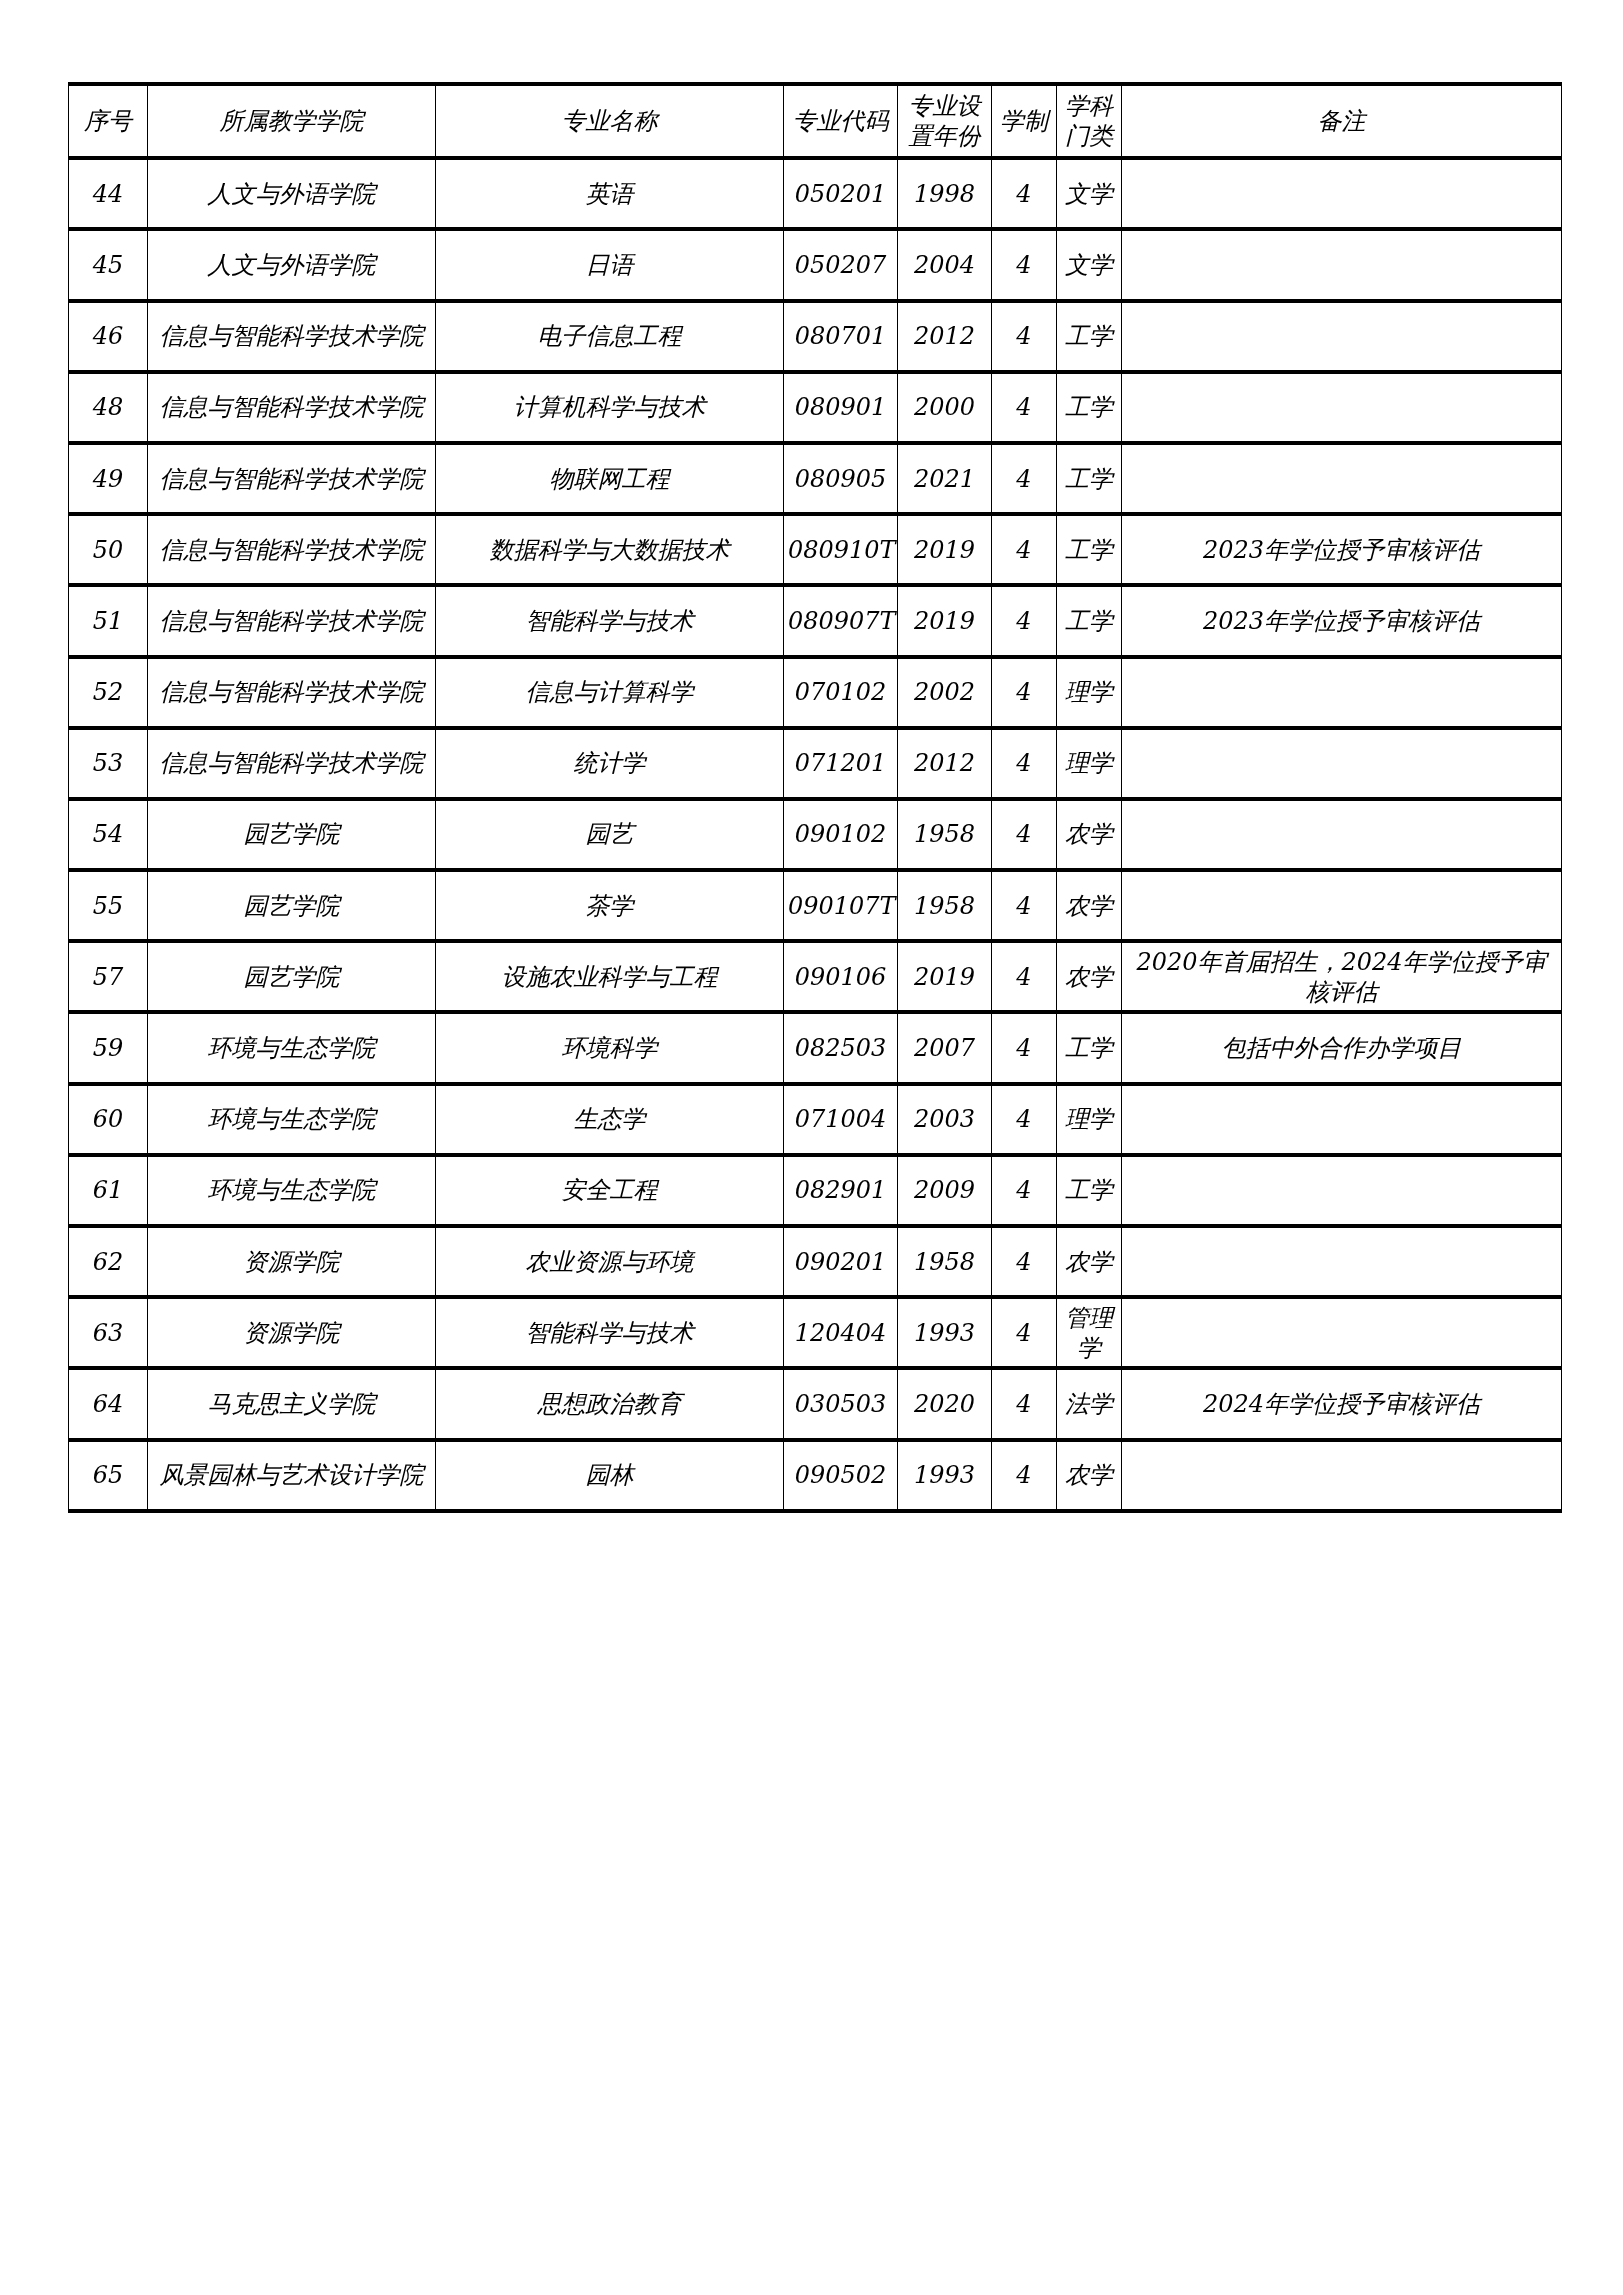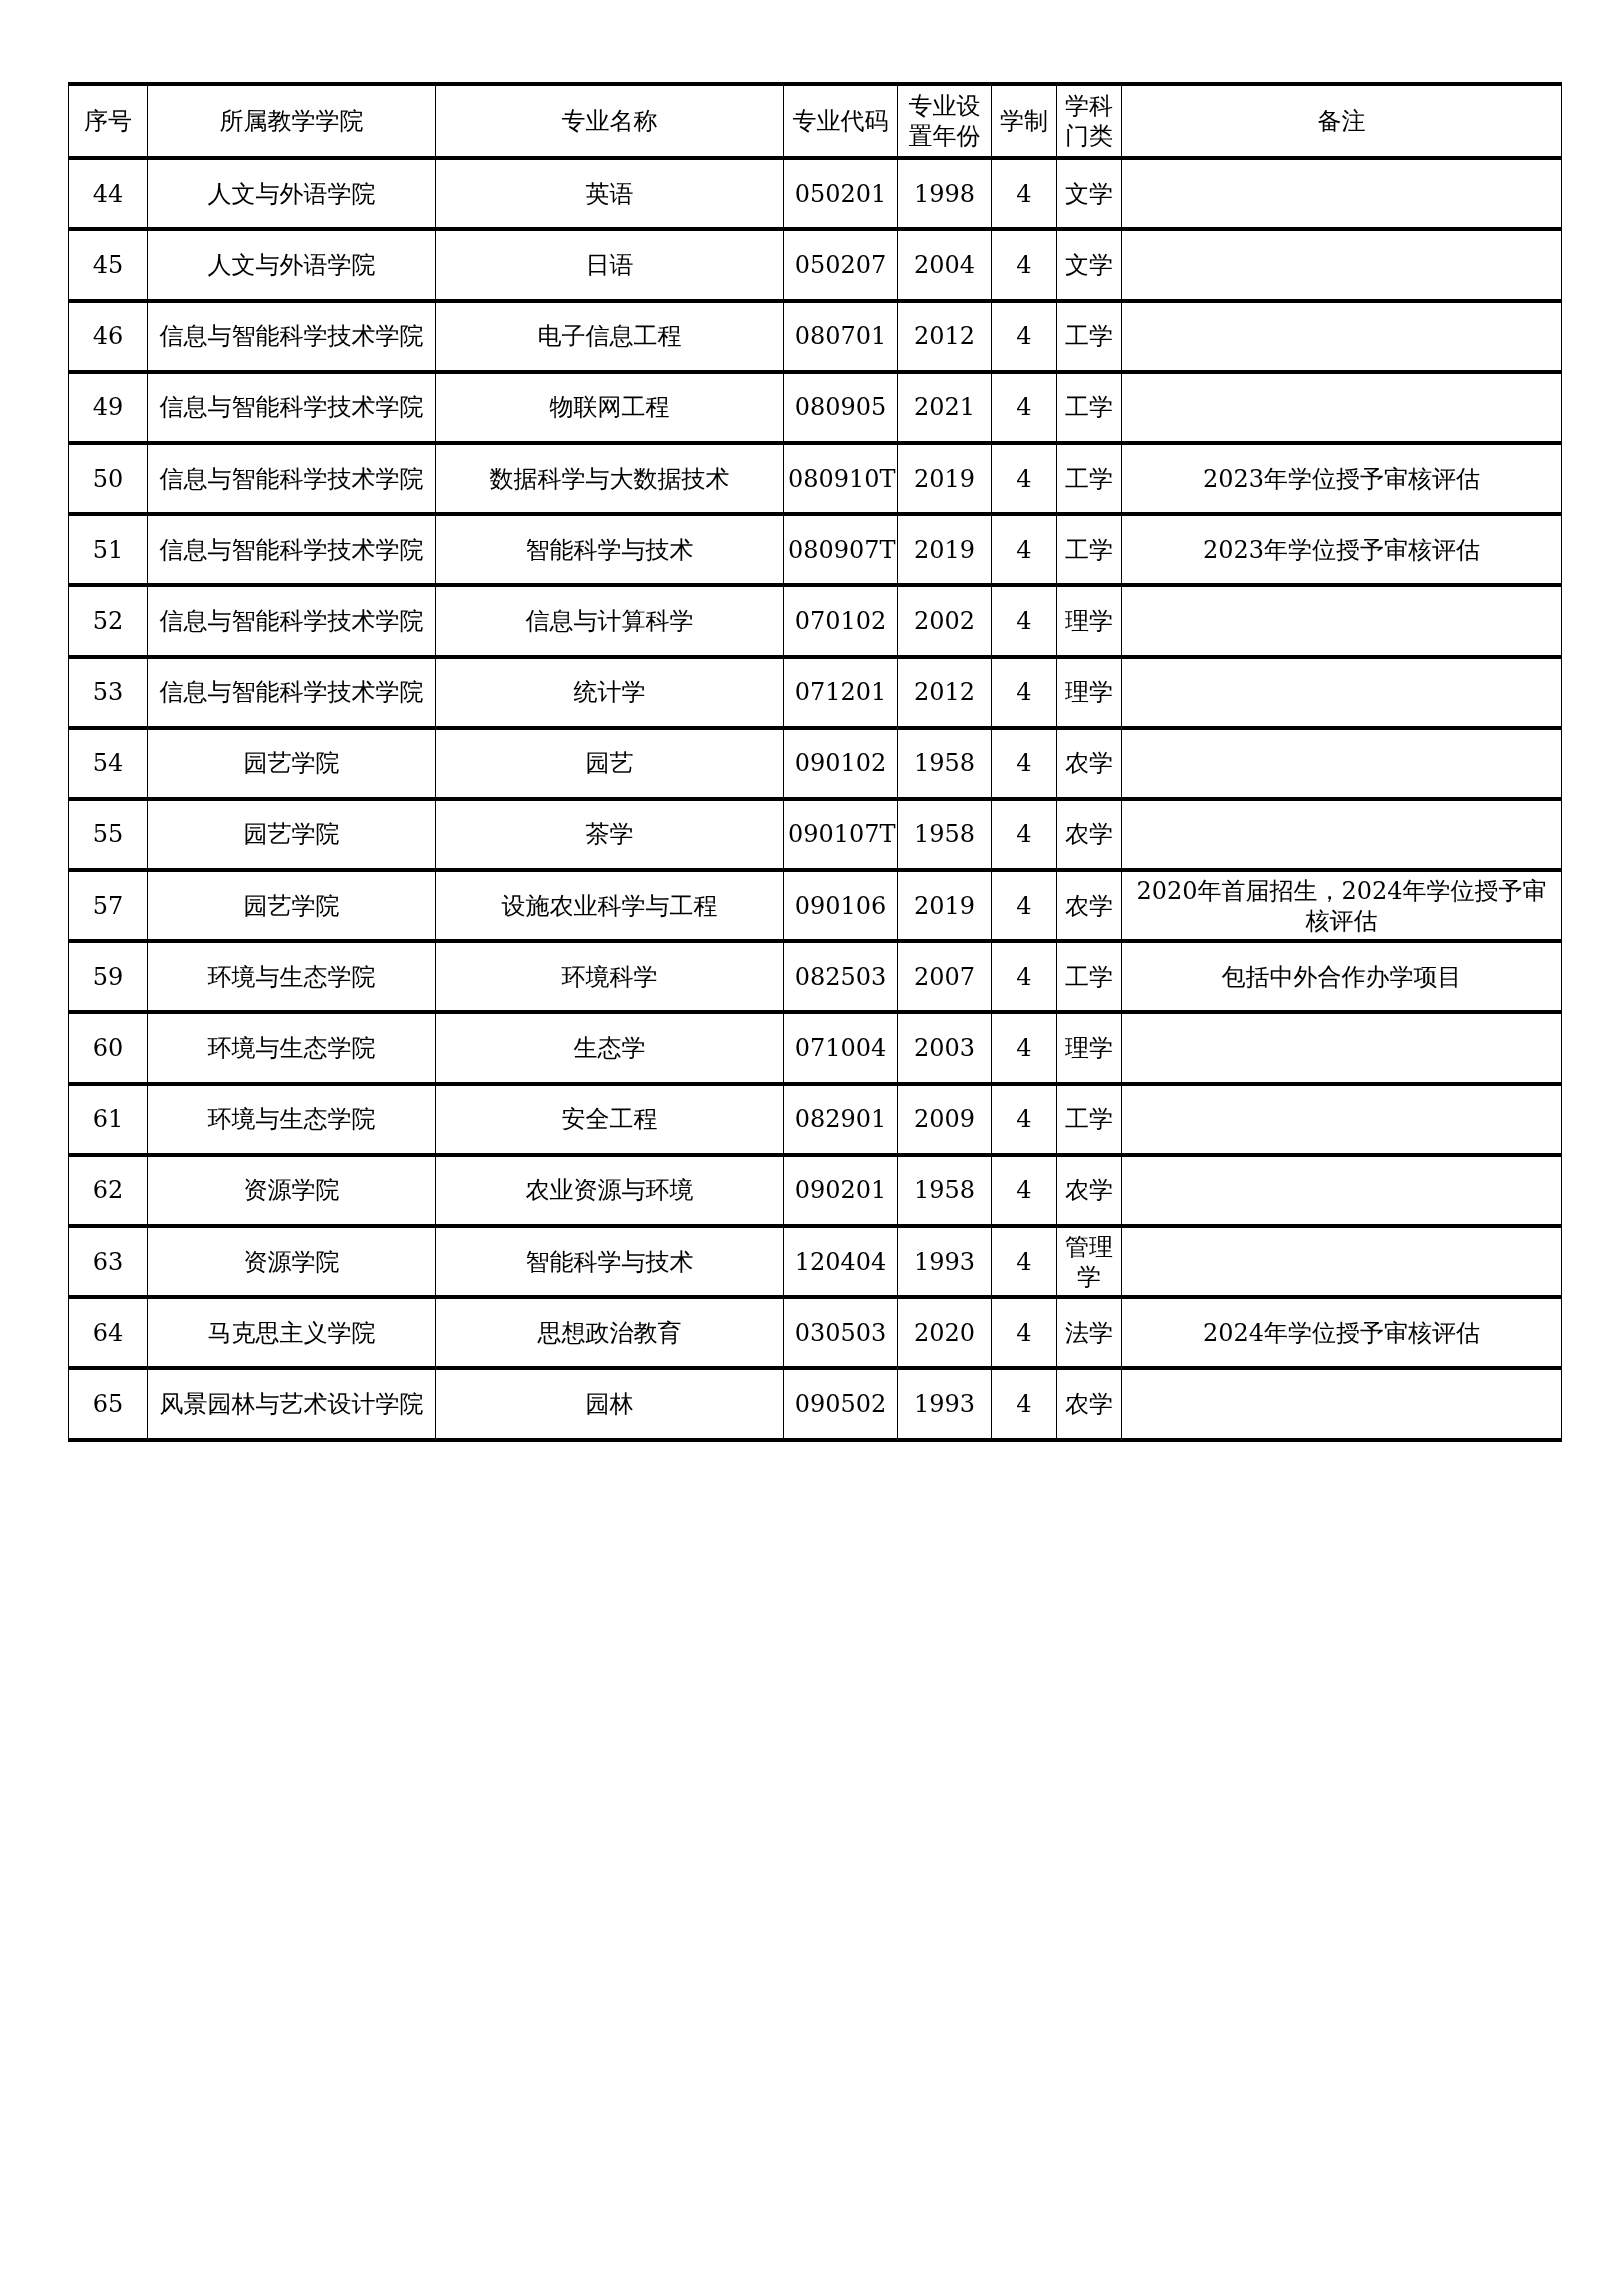--- a/index.html
+++ b/index.html
@@ -27,20 +27,21 @@
     position: absolute;
     left: 68px;
     top: 82px;
     width: 1493px;
   }
   table.major-table {
     border-collapse: collapse;
     width: 1493px;
     table-layout: fixed;
     border: 0;
+    font-style: italic;
   }
   table.major-table td,
   table.major-table th {
     border: 1.3px solid #000000;
     text-align: center;
     vertical-align: middle;
     font-weight: normal;
     padding: 2.6px 3.9px;
     font-size: 24px;
     line-height: 1.25;
@@ -126,20 +127,30 @@
             <td class="num-cell">46</td>
             <td class="college-cell">信息与智能科学技术学院</td>
             <td class="major-cell">电子信息工程</td>
             <td class="num-cell">080701</td>
             <td class="num-cell">2012</td>
             <td class="num-cell">4</td>
             <td class="num-cell">工学</td>
             <td class="note-cell"></td>
           </tr>
           <tr>
+            <td class="num-cell">48</td>
+            <td class="college-cell">信息与智能科学技术学院</td>
+            <td class="major-cell">计算机科学与技术</td>
+            <td class="num-cell">080901</td>
+            <td class="num-cell">2000</td>
+            <td class="num-cell">4</td>
+            <td class="num-cell">工学</td>
+            <td class="note-cell"></td>
+          </tr>
+          <tr>
             <td class="num-cell">49</td>
             <td class="college-cell">信息与智能科学技术学院</td>
             <td class="major-cell">物联网工程</td>
             <td class="num-cell">080905</td>
             <td class="num-cell">2021</td>
             <td class="num-cell">4</td>
             <td class="num-cell">工学</td>
             <td class="note-cell"></td>
           </tr>
           <tr>

